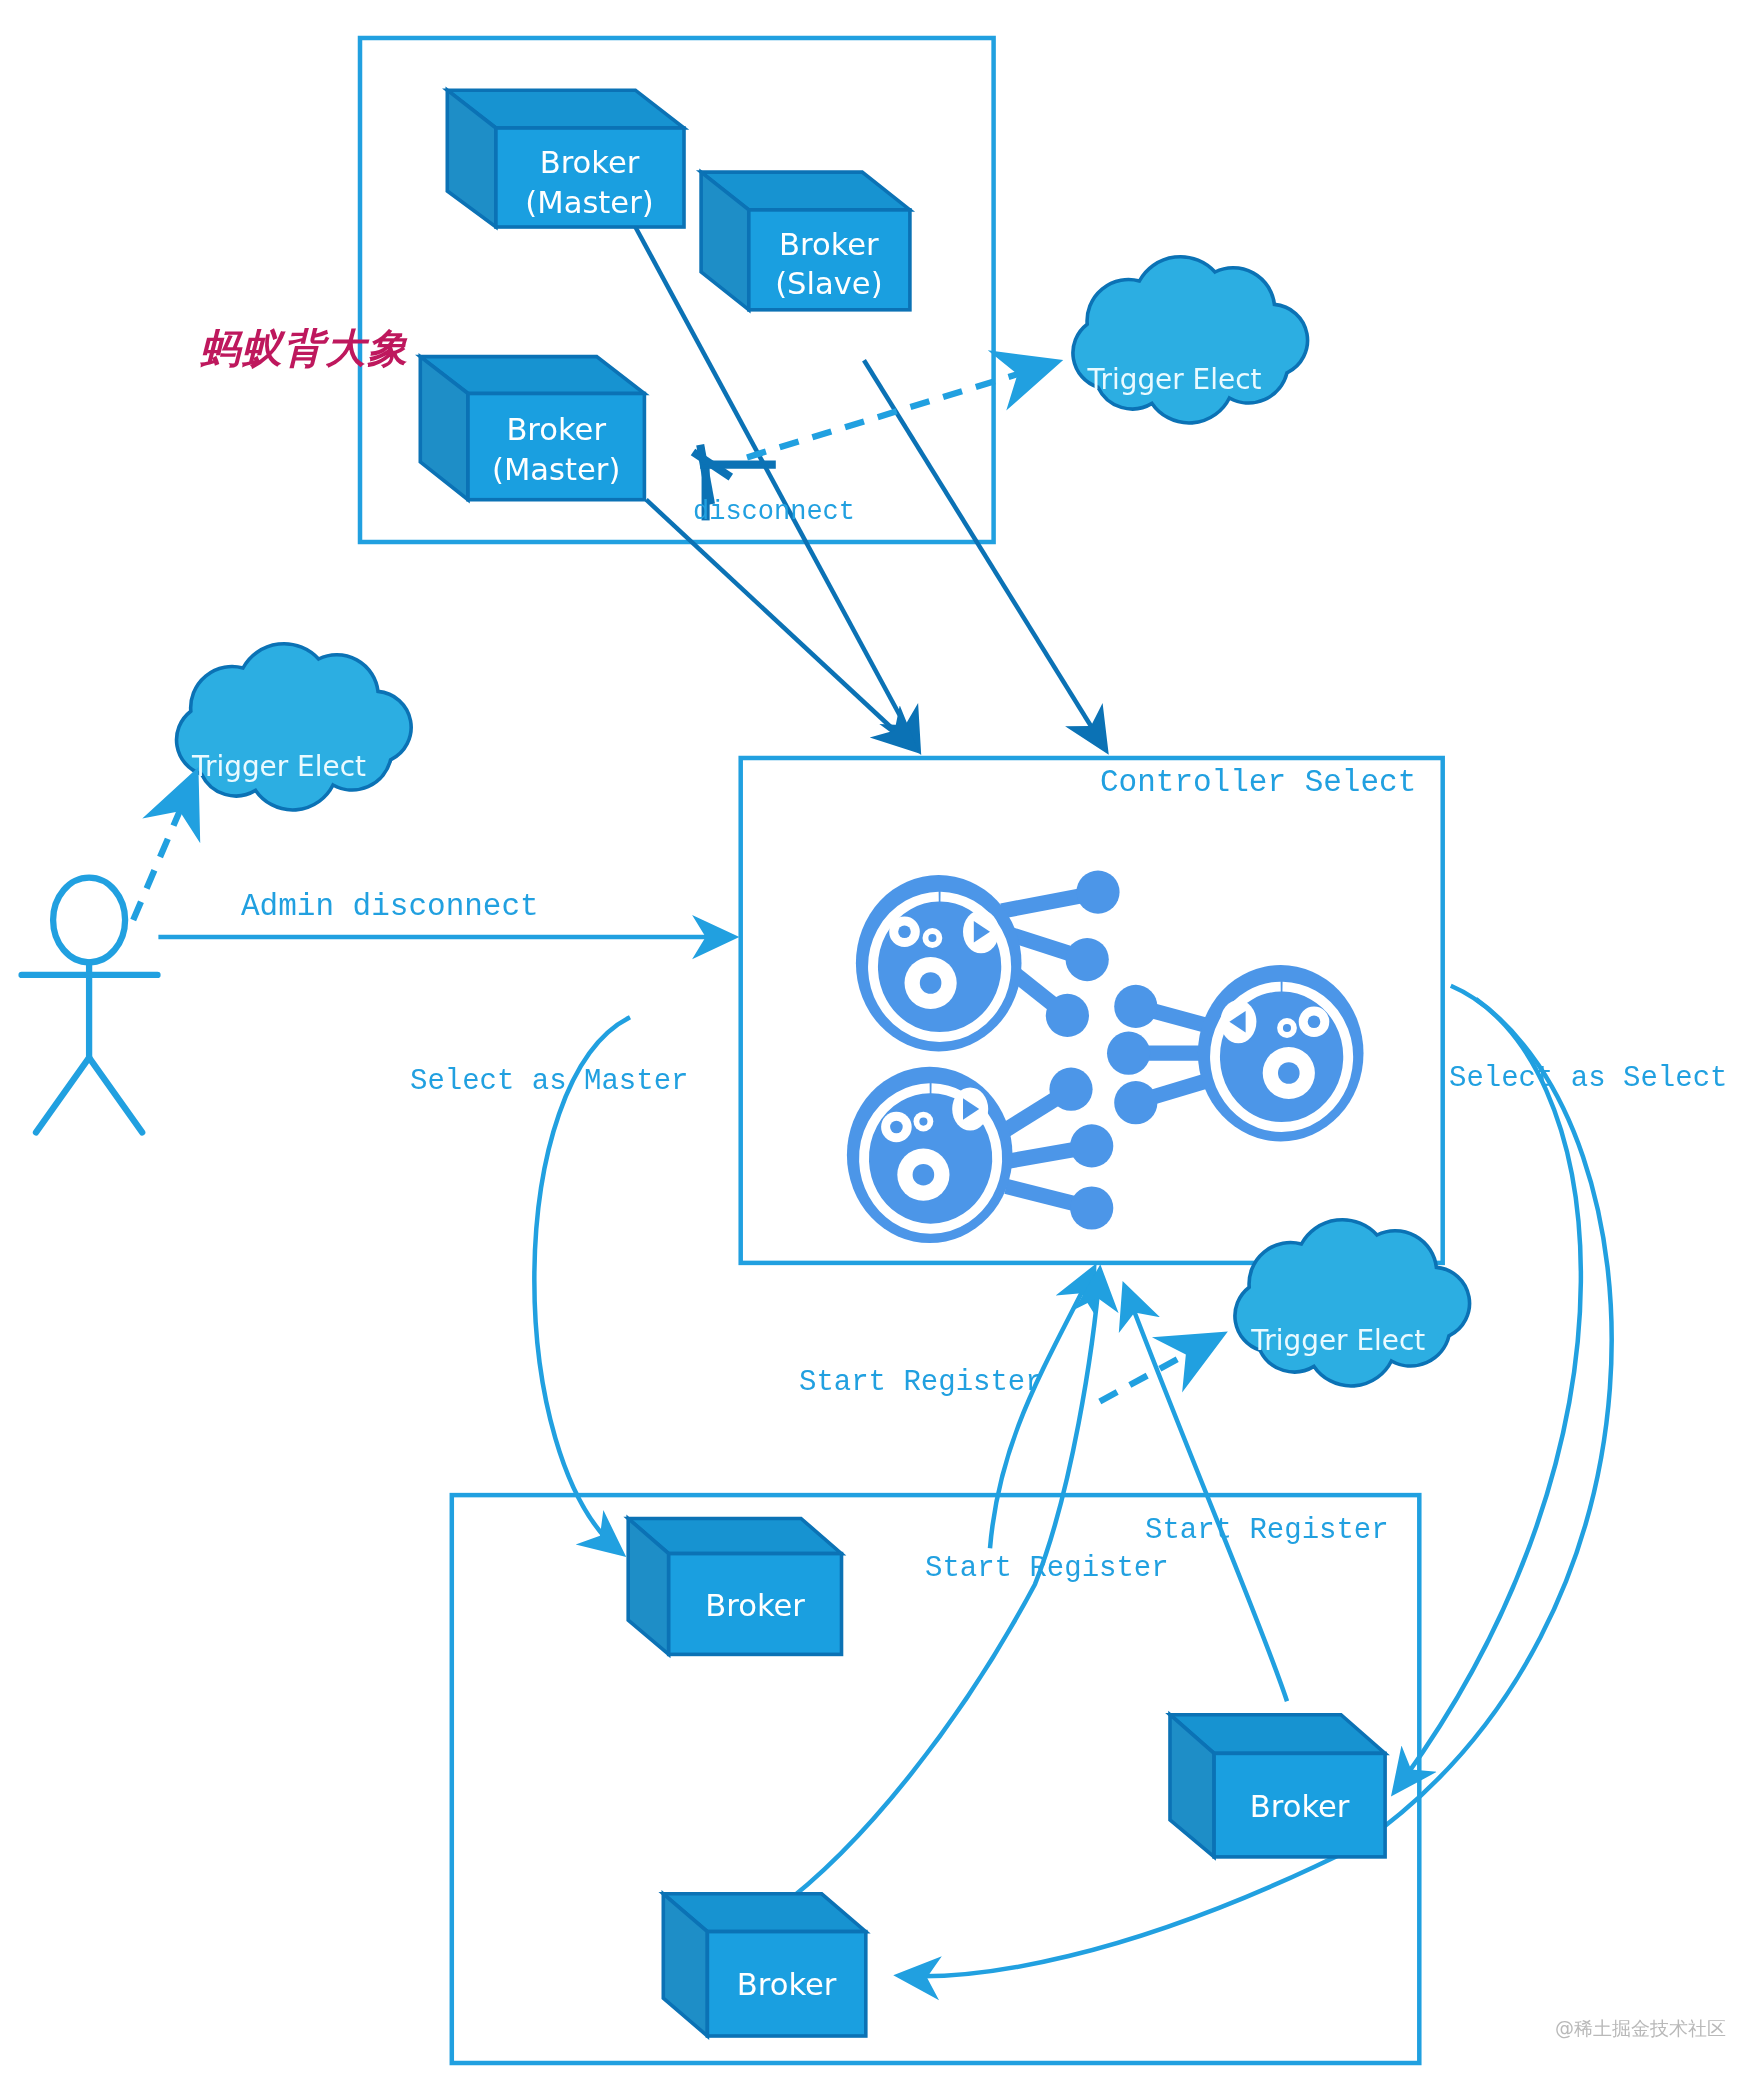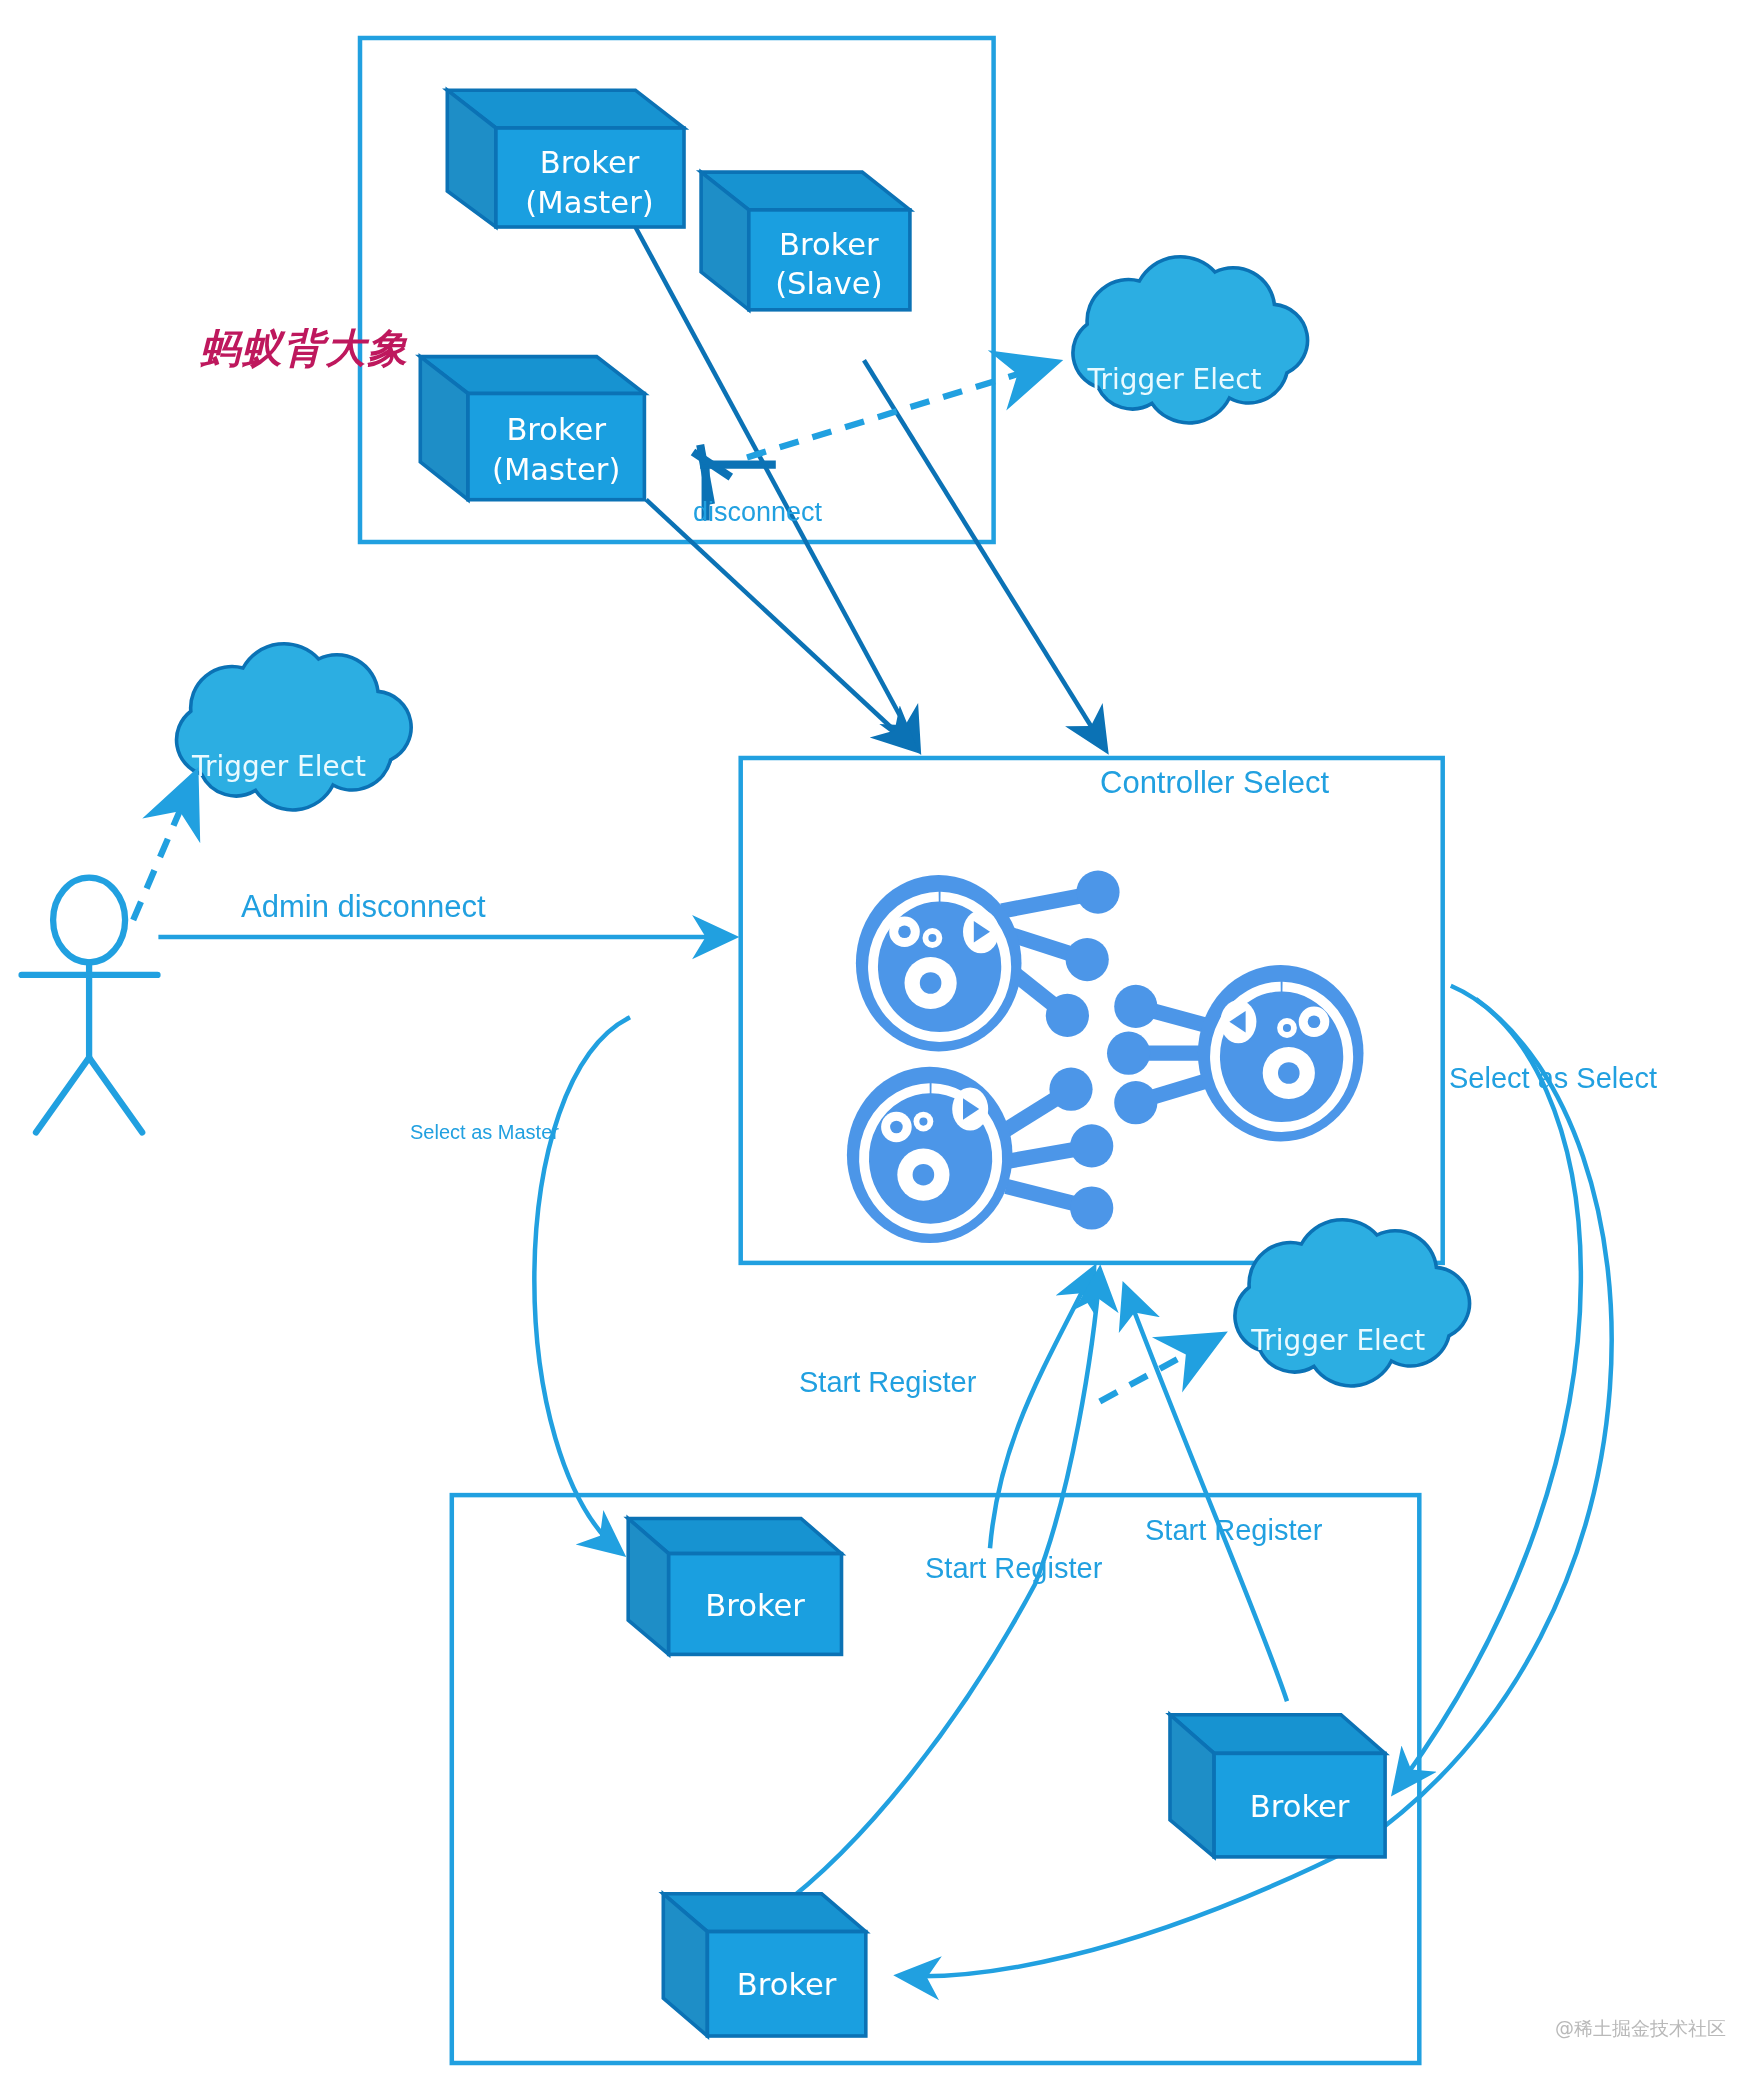--- a/index.html
+++ b/index.html
@@ -1,19 +1,19 @@
 <!DOCTYPE html>
 <html style="font-size:14.4px"><head>
 <meta charset="utf-8">
 <style>
   html,body{margin:0;padding:0;background:#ffffff;}
   body{font-family:"DejaVu Sans",sans-serif;}
   #stage{position:relative;width:1737px;height:2092px;background:#fff;overflow:hidden;}
   #stage svg.layer{position:absolute;left:0;top:0;width:1737px;height:2092px;}
-  .lbl{position:absolute;color:#21a0e0;font-family:Liberation Sans, sans-serif;white-space:nowrap;}
+  .lbl{position:absolute;color:#21a0e0;font-family:Liberation Mono, monospace;white-space:nowrap;}
   .cube-text{fill:#ffffff;font-family:"DejaVu Sans",sans-serif;font-size:34px;text-anchor:middle;}
   .cloud-text{fill:#eafaff;font-family:"DejaVu Sans",sans-serif;font-size:31px;text-anchor:middle;}
   .wm-top{position:absolute;left:200px;top:321px;font-size:40px;font-weight:bold;font-style:italic;
           color:#be185d;letter-spacing:1.8px;font-family:"DejaVu Sans",sans-serif;}
   .wm-bot{position:absolute;left:1555px;top:2016px;font-size:19px;color:#b9b9b9;
           font-family:"DejaVu Sans",sans-serif;}
 </style>
 </head>
 <body>
 
@@ -224,21 +224,21 @@
     </g>
 
   </svg>
 
   <div class="lbl" style="left:1100px;top:765px;font-size:31px;">Controller Select</div>
 
   <div class="lbl" style="left:693px;top:497px;font-size:27px;">disconnect</div>
 
   <div class="lbl" style="left:241px;top:889px;font-size:31px;">Admin disconnect</div>
 
-  <div class="lbl" style="left:410px;top:1121px;font-size:20px;">Select as Master</div>
+  <div class="lbl" style="left:410px;top:1065px;font-size:29px;">Select as Master</div>
 
   <div class="lbl" style="left:1449px;top:1062px;font-size:29px;">Select as Select</div>
 
   <div class="lbl" style="left:799px;top:1366px;font-size:29px;">Start Register</div>
 
   <div class="lbl" style="left:925px;top:1552px;font-size:29px;">Start Register</div>
 
   <div class="lbl" style="left:1145px;top:1514px;font-size:29px;">Start Register</div>
 
   <div class="wm-top">蚂蚁背大象</div>

